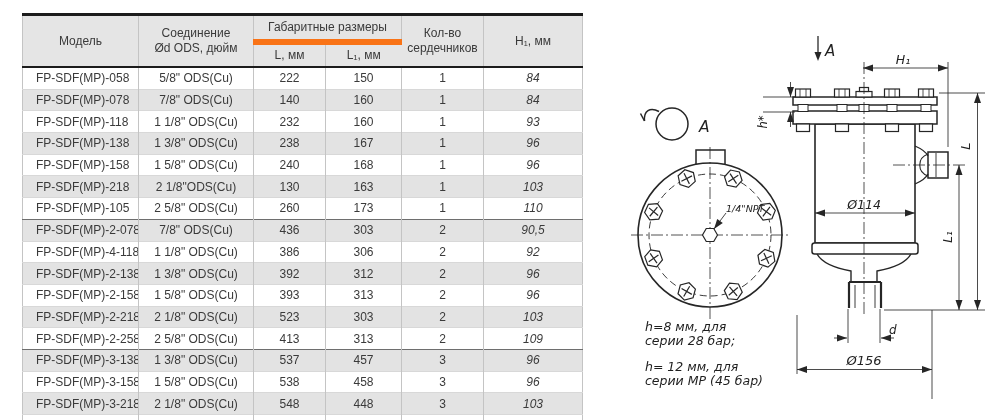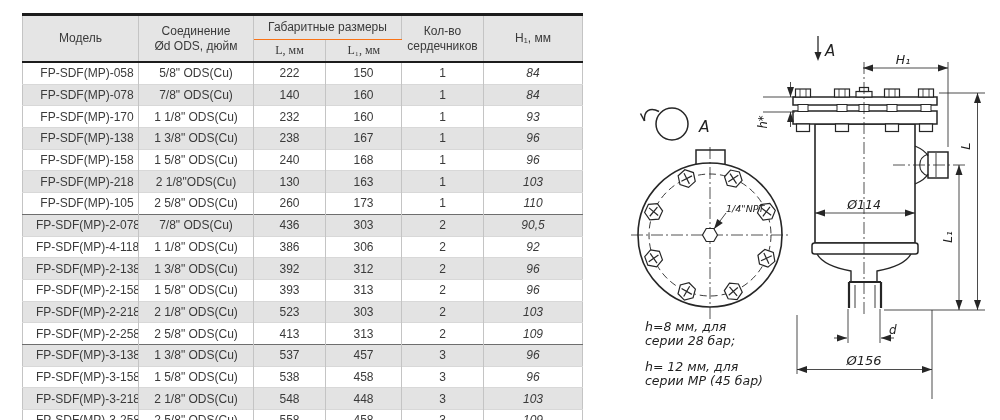--- a/index.html
+++ b/index.html
@@ -11,30 +11,30 @@
               border-top:3px solid #1c1c1c;border-bottom:2.5px solid #1c1c1c;
               border-left:1px solid #c4c4c4;border-right:1px solid #c4c4c4;}
   #spec-table col.c1{width:116px}#spec-table col.c2{width:115px}
   #spec-table col.c3{width:72px}#spec-table col.c4{width:76px}
   #spec-table col.c5{width:82px}#spec-table col.c6{width:99px}
   #spec-table thead{border-bottom:2.5px solid #1c1c1c;}
   #spec-table th{background:#e5e5e5;font-weight:normal;text-align:center;
                  border-right:1px solid #c4c4c4;padding:0;line-height:1.25;}
   #spec-table th:last-child{border-right:none;}
   #spec-table tr.hrow1 th{height:23px;}
-  #spec-table tr.hrow2 th{height:21px;font-family:Liberation Serif, serif;}
-  #spec-table th.c-dims{border-bottom:1px solid #f97316;}
+  #spec-table tr.hrow2 th{height:21px;}
+  #spec-table th.c-dims{border-bottom:6px solid #f97316;}
   #spec-table tbody td{height:20.7px;padding:0;text-align:center;
                  border-right:1px solid #c4c4c4;border-top:1px solid #d8d8d8;
                  white-space:nowrap;overflow:hidden;}
   #spec-table tbody td:last-child{border-right:none;font-style:italic;}
   #spec-table tbody tr:first-child td{border-top:none;}
   #spec-table tbody tr:nth-child(even){background:#e3e3e3;}
   #spec-table tbody tr.group-start td{border-top:1.5px solid #6e6e6e;}
-  #spec-table td.model-cell{text-align:center;padding-left:13px;}
+  #spec-table td.model-cell{text-align:left;padding-left:13px;}
   
   #drawing{position:absolute;left:600px;top:0;}
   .dimtxt{font-family:"DejaVu Sans",sans-serif;font-style:italic;fill:#222;stroke:none;}
   .note{font-family:"DejaVu Sans",sans-serif;font-style:italic;font-size:12.5px;fill:#1f1f1f;stroke:none;}
 </style>
 </head>
 <body>
 
 <div id="page">
 
@@ -77,21 +77,21 @@
         </tr>
         <tr>
           <td class="model-cell">FP-SDF(MP)-078</td>
           <td>7/8" ODS(Cu)</td>
           <td>140</td>
           <td>160</td>
           <td>1</td>
           <td>84</td>
         </tr>
         <tr>
-          <td class="model-cell">FP-SDF(MP)-170</td>
+          <td class="model-cell">FP-SDF(MP)-118</td>
           <td>1 1/8" ODS(Cu)</td>
           <td>232</td>
           <td>160</td>
           <td>1</td>
           <td>93</td>
         </tr>
         <tr>
           <td class="model-cell">FP-SDF(MP)-138</td>
           <td>1 3/8" ODS(Cu)</td>
           <td>238</td>

